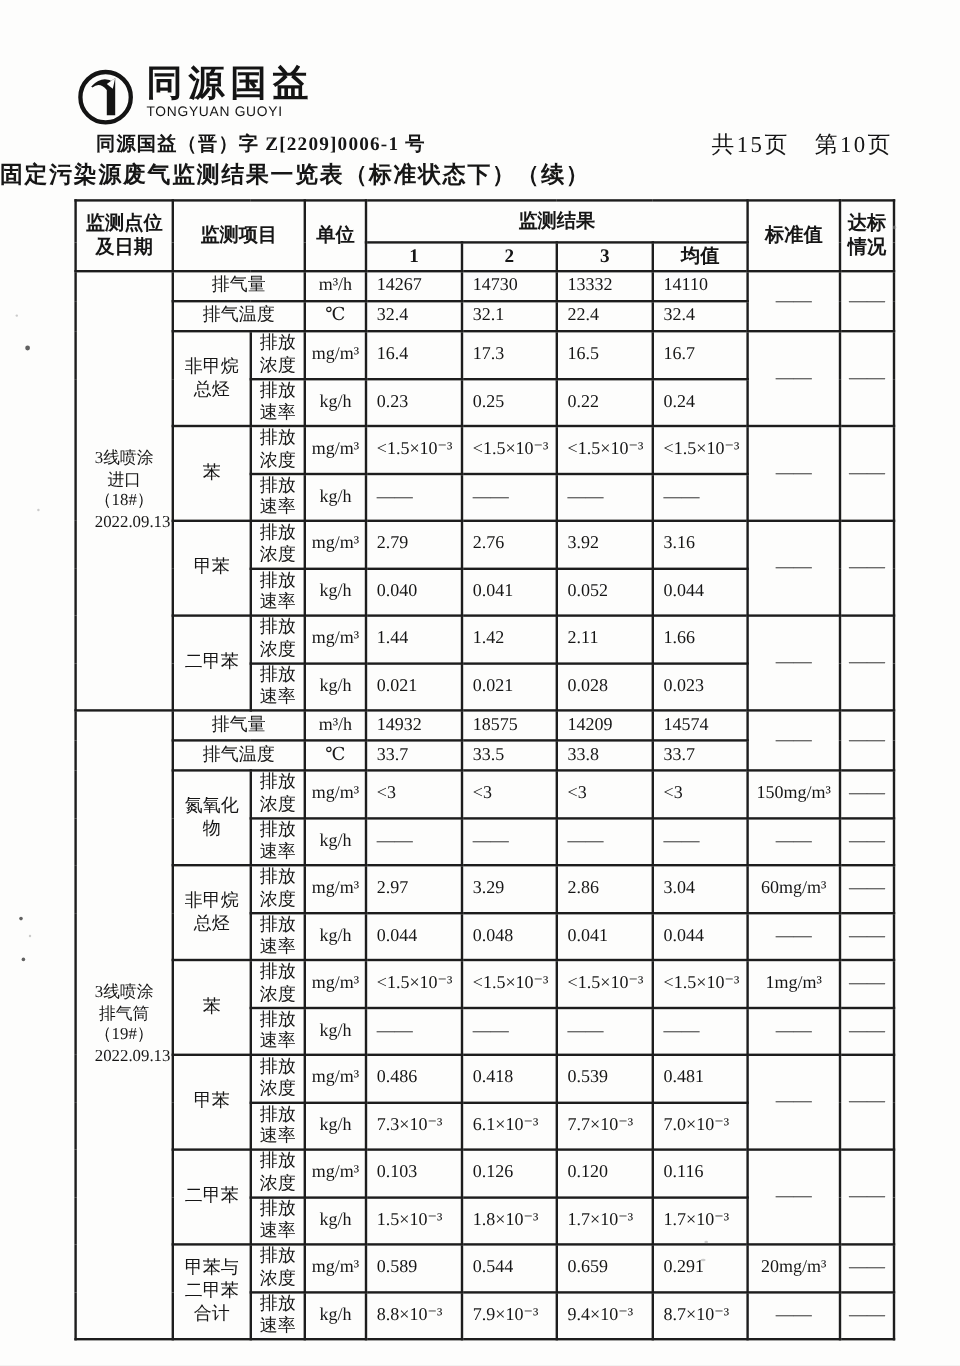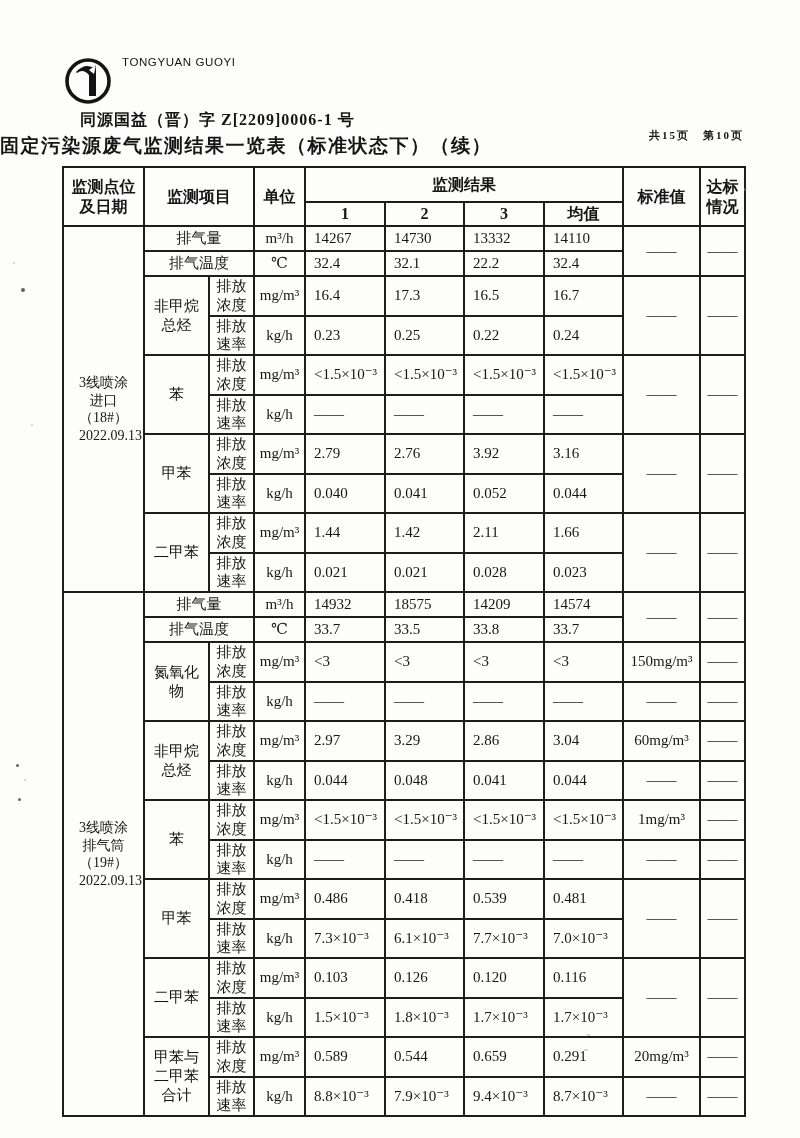--- a/index.html
+++ b/index.html
@@ -18,21 +18,21 @@
   }
   .logo-en {
     font-family:"Liberation Sans","DejaVu Sans",sans-serif;
     font-weight:normal; font-size:11.5px; letter-spacing:0.6px; margin-top:2px; color:#141414;
   }
   .slogan {
     position:absolute; left:283px; top:60px; display:flex; gap:50px;
     font-weight:900; font-size:26px; letter-spacing:9px; color:#111;
   }
   .doc-line { position:absolute; left:80px; top:110px; font-weight:bold; font-size:16px; letter-spacing:1px; }
-  .page-info { position:absolute; right:56px; top:128px; font-size:11px; font-weight:bold; letter-spacing:2px; }
+  .page-info { position:absolute; right:56px; top:108px; font-size:19px; font-weight:normal; letter-spacing:2px; }
   .doc-title {
     position:absolute; left:0; top:133px; width:100%; text-align:left;
     font-weight:bold; font-size:19px; letter-spacing:1.5px;
   }
   
   table.results {
     position:absolute; left:62px; top:166px; width:682px;
     border-collapse:collapse; table-layout:fixed;
   }
   .results td, .results th {
@@ -55,20 +55,21 @@
 <div class="page">
 
   <div class="logo-block">
     <svg class="logo-mark" viewBox="0 0 50 52">
       <circle cx="24" cy="27" r="21" fill="none" stroke="#141414" stroke-width="3.6"></circle>
       <path d="M12 18 Q22 8 31 15 L25 21 Q19 14 13 19 Z" fill="#141414"></path>
       <path d="M25 16 L32 11 L32 42 L25 42 Z" fill="#141414"></path>
       <path d="M25 16 L32 11 L30 20 Z" fill="#fdfdfc"></path>
     </svg>
     <div class="logo-texts">
+      <div class="logo-cn">同源国益</div>
       <div class="logo-en">TONGYUAN GUOYI</div>
     </div>
   </div>
 
 
   <div class="doc-line">同源国益（晋）字 Z[2209]0006-1 号</div>
   <div class="page-info">共15页　第10页</div>
   <div class="doc-title">固定污染源废气监测结果一览表（标准状态下）（续）</div>
 
   <table class="results">
@@ -108,21 +109,21 @@
           <td class="v">13332</td>
           <td class="v">14110</td>
           <td rowspan="2">——</td>
           <td rowspan="2">——</td>
         </tr>
         <tr class="short">
           <td colspan="2">排气温度</td>
           <td>℃</td>
           <td class="v">32.4</td>
           <td class="v">32.1</td>
-          <td class="v">22.2</td>
+          <td class="v">22.4</td>
           <td class="v">32.4</td>
         </tr>
         <tr class="tall">
           <td rowspan="2">非甲烷总烃</td>
           <td class="sub">排放浓度</td>
           <td>mg/m³</td>
           <td class="v">16.4</td>
           <td class="v">17.3</td>
           <td class="v">16.5</td>
           <td class="v">16.7</td>

